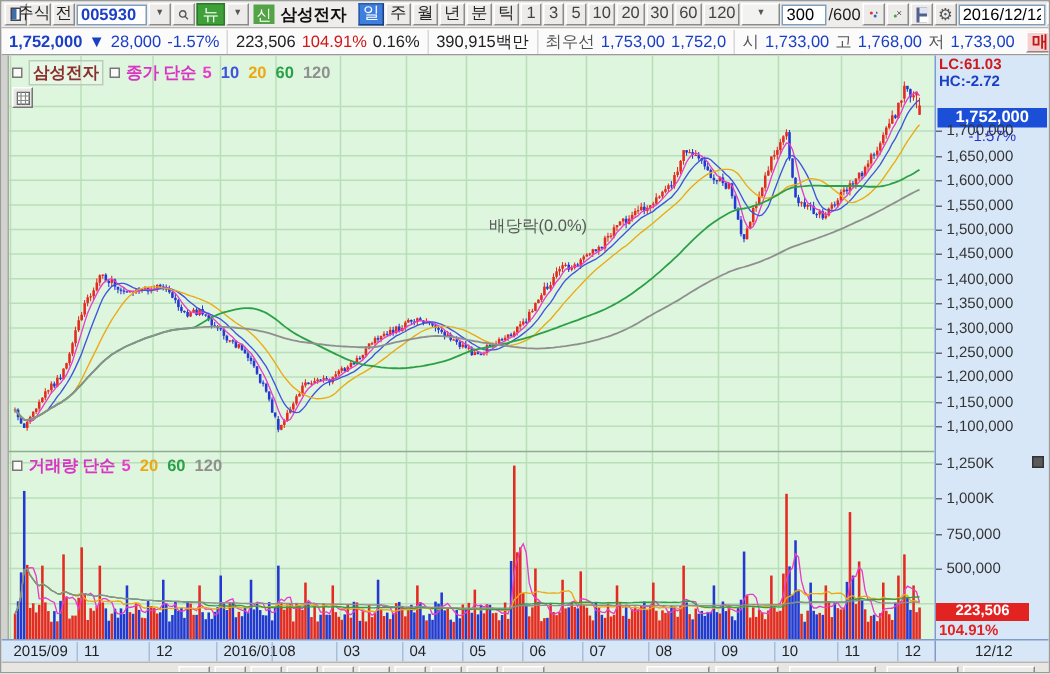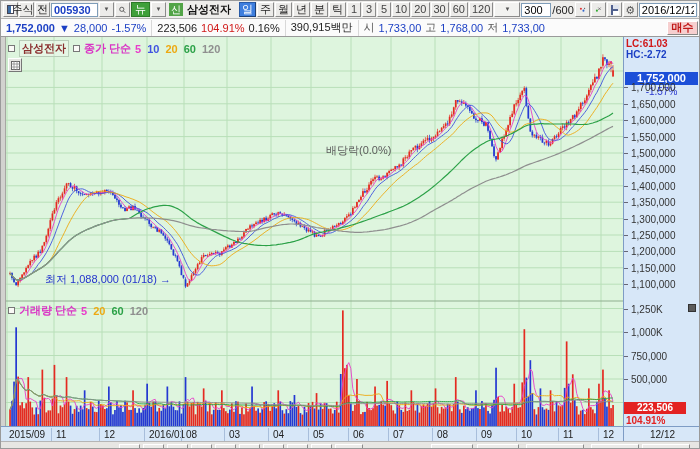--- a/index.html
+++ b/index.html
@@ -172,20 +172,25 @@
       <span class="blue">28,000</span>
       <span class="blue">-1.57%</span>
     </div>
     <div class="seg">
       <span class="blk">223,506</span>
       <span class="red">104.91%</span>
       <span class="blk">0.16%</span>
     </div>
     <div class="seg">
       <span class="blk">390,915백만</span>
+    </div>
+    <div class="seg">
+      <span class="gry">최우선</span>
+      <span class="blue">1,753,00</span>
+      <span class="blue">1,752,0</span>
     </div>
     <div class="seg" style="border-right:none;">
       <span class="gry">시</span>
       <span class="blue">1,733,00</span>
       <span class="gry">고</span>
       <span class="blue">1,768,00</span>
       <span class="gry">저</span>
       <span class="blue">1,733,00</span>
     </div>
     <div style="margin-left:auto; display:flex; padding-right:3px;">
@@ -1158,21 +1163,20 @@
   </div>
 
   <div class="grid-btn">
     <svg width="9" height="9" viewBox="0 0 9 9">
       <rect x="0.5" y="0.5" width="8" height="8" fill="#fff" stroke="#666"></rect>
       <path d="M3 0v9M6 0v9M0 3h9M0 6h9" stroke="#888" stroke-width="0.8"></path>
     </svg>
   </div>
 
   <div class="anno" style="left:325px; top:142px; color:#5a5a5a;">배당락(0.0%)</div>
-  <div class="anno" style="left:44px; top:271px; color:#2233cc;">최저 1,088,000 (01/18) →</div>
 
   <div class="legend" style="left:7px; top:302px;">
     <span class="chk"></span>
     <span class="ma-title">거래량 단순</span>
     <span id="legend-ma-vol" style="display:flex;gap:6px;">
         <span class="ma-num" style="color: rgb(233, 60, 203);">5</span>
         <span class="ma-num" style="color: rgb(237, 169, 18);">20</span>
         <span class="ma-num" style="color: rgb(43, 161, 71);">60</span>
         <span class="ma-num" style="color: rgb(143, 143, 143);">120</span>
       </span>

